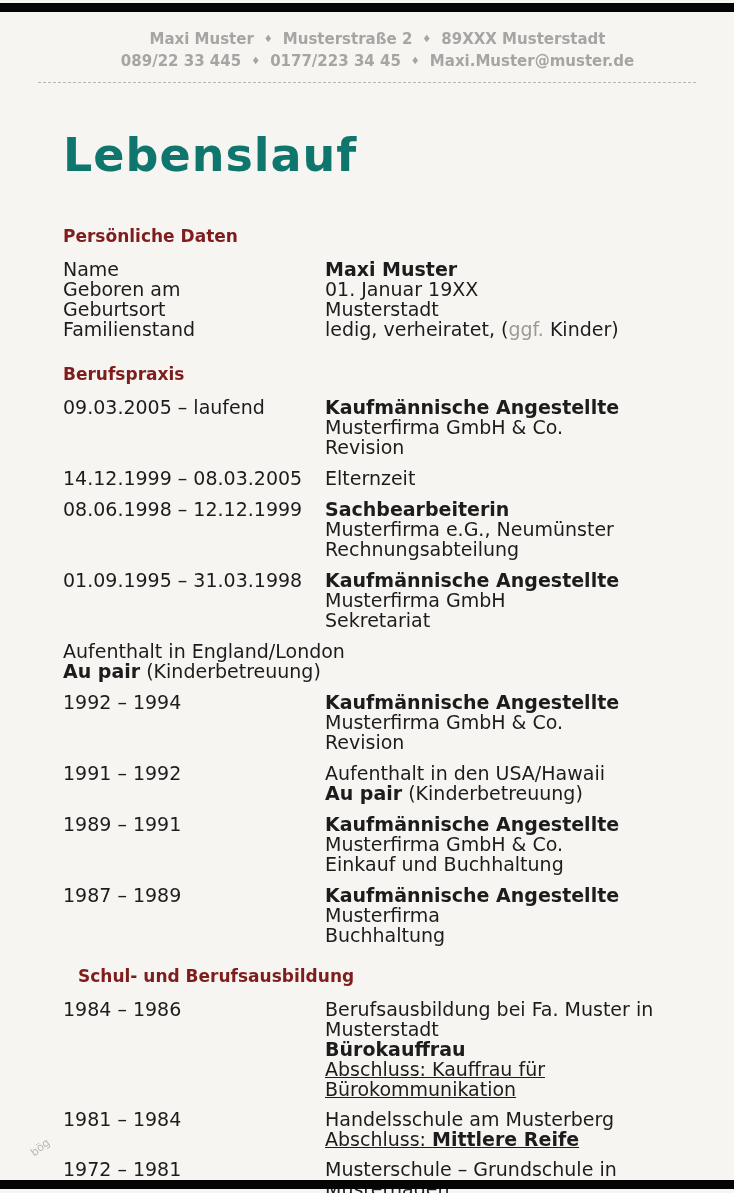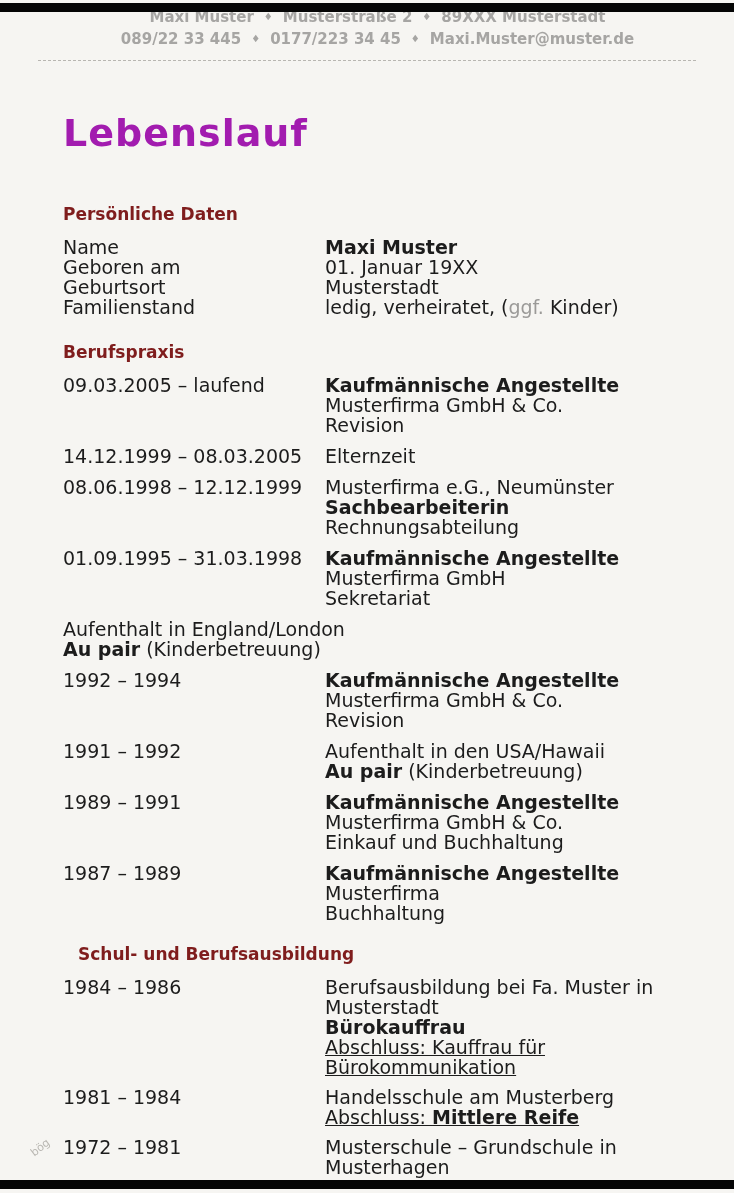--- a/index.html
+++ b/index.html
@@ -10,21 +10,21 @@
     overflow: hidden;
     background: #f6f5f2;
     color: #1c1c1c;
     font-family: "DejaVu Sans", "Liberation Sans", sans-serif;
   }
   .bar { position: absolute; left: 0; right: 0; height: 9px; background: #050505; }
   .bar.top { top: 3px; }
   .bar.bottom { bottom: 4px; }
 
   .contact-header {
-    padding-top: 7px;
+    padding-top: 29px;
     text-align: center;
     color: #a6a5a3;
     font-weight: bold;
     font-size: 15px;
     line-height: 20px;
     margin-left: 21px;
   }
   .diamond {
     font-size: 10px;
     margin: 0 10px;
@@ -32,25 +32,25 @@
     top: -2px;
   }
   .divider {
     border: 0;
     border-top: 1px dashed #b8b6b1;
     margin: 9px 38px 0 38px;
   }
 
   .title {
     margin: 46px 0 8px 63px;
-    font-size: 38px;
+    font-size: 46px;
     line-height: 52px;
     font-weight: bold;
     letter-spacing: 1px;
-    color: #a21caf;
+    color: #0f766e;
   }
 
   .section-heading {
     margin: 0;
     padding-left: 63px;
     font-size: 17px;
     line-height: 22px;
     font-weight: bold;
     color: #7f1d1d;
   }
@@ -133,22 +133,22 @@
       </div>
       <div class="row entry">
         <div class="label-col period">14.12.1999 – 08.03.2005</div>
         <div class="value-col">
           <div class="line"><span>Elternzeit</span></div>
         </div>
       </div>
       <div class="row entry">
         <div class="label-col period">08.06.1998 – 12.12.1999</div>
         <div class="value-col">
+          <div class="line"><span class="b">Sachbearbeiterin</span></div>
           <div class="line"><span>Musterfirma  e.G., Neumünster</span></div>
-          <div class="line"><span class="b">Sachbearbeiterin</span></div>
           <div class="line"><span>Rechnungsabteilung</span></div>
         </div>
       </div>
       <div class="row entry">
         <div class="label-col period">01.09.1995 – 31.03.1998</div>
         <div class="value-col">
           <div class="line"><span class="b">Kaufmännische Angestellte</span></div>
           <div class="line"><span>Musterfirma GmbH</span></div>
           <div class="line"><span>Sekretariat</span></div>
         </div>

